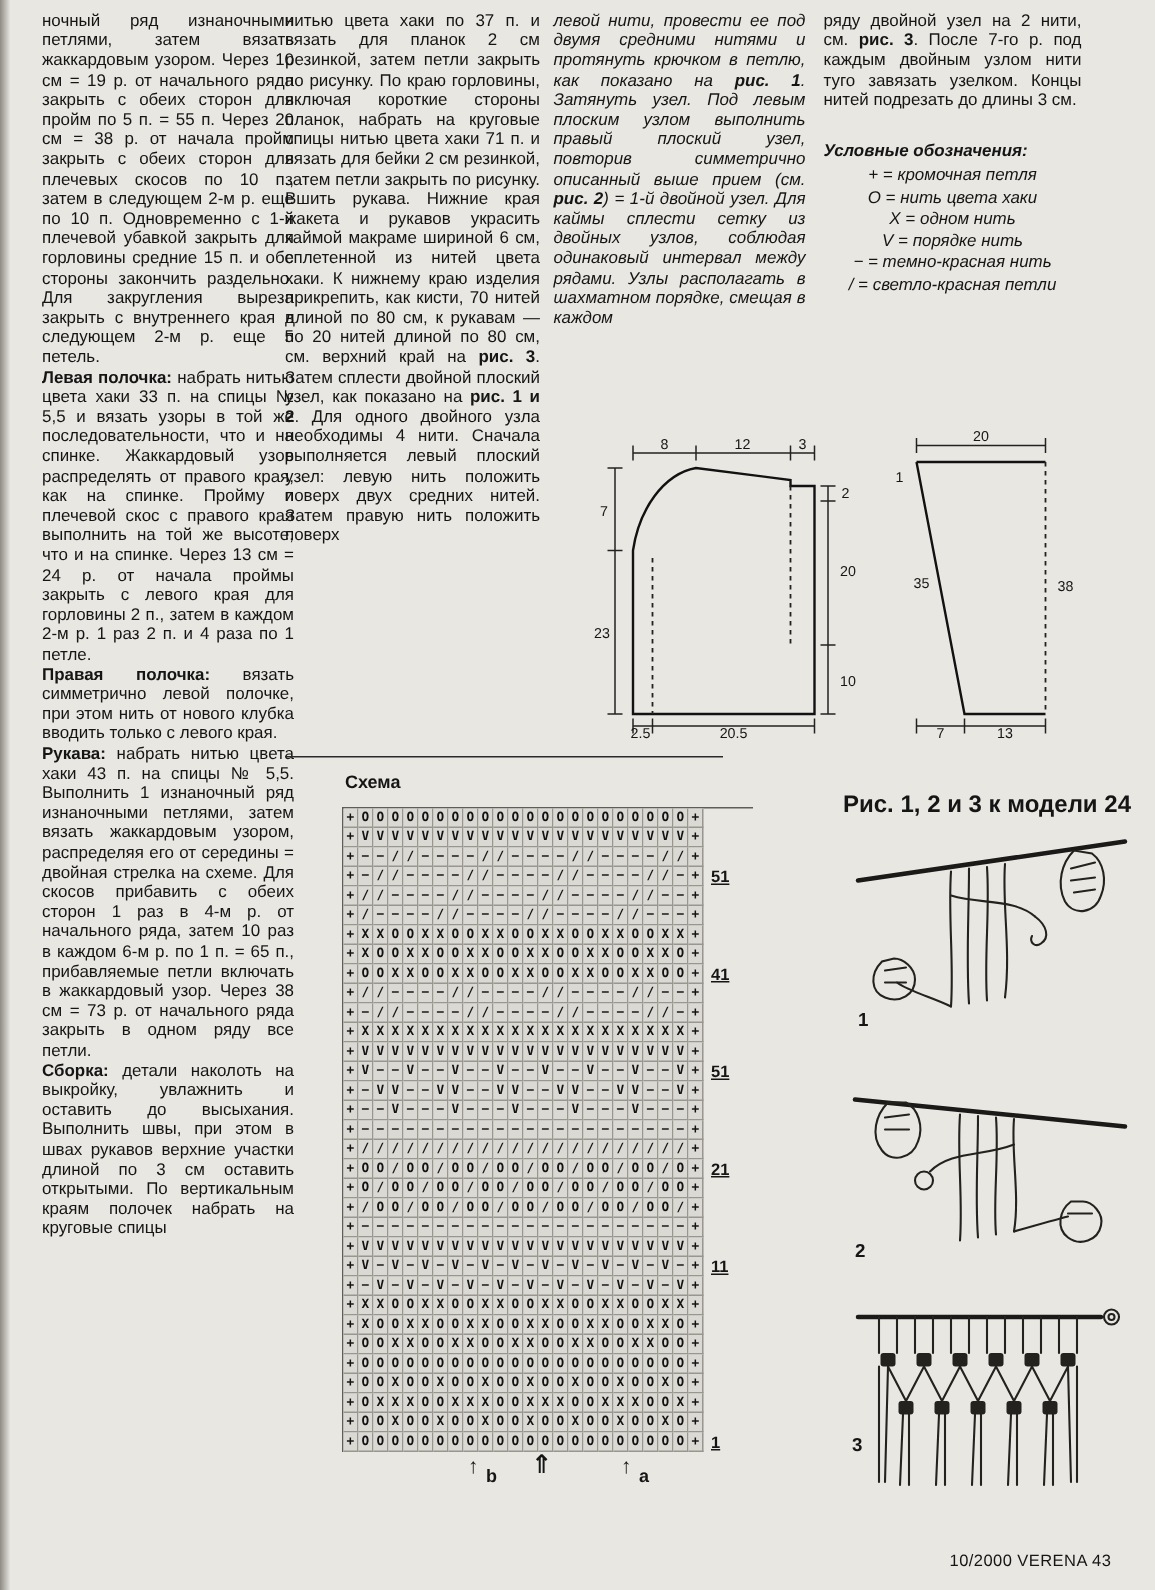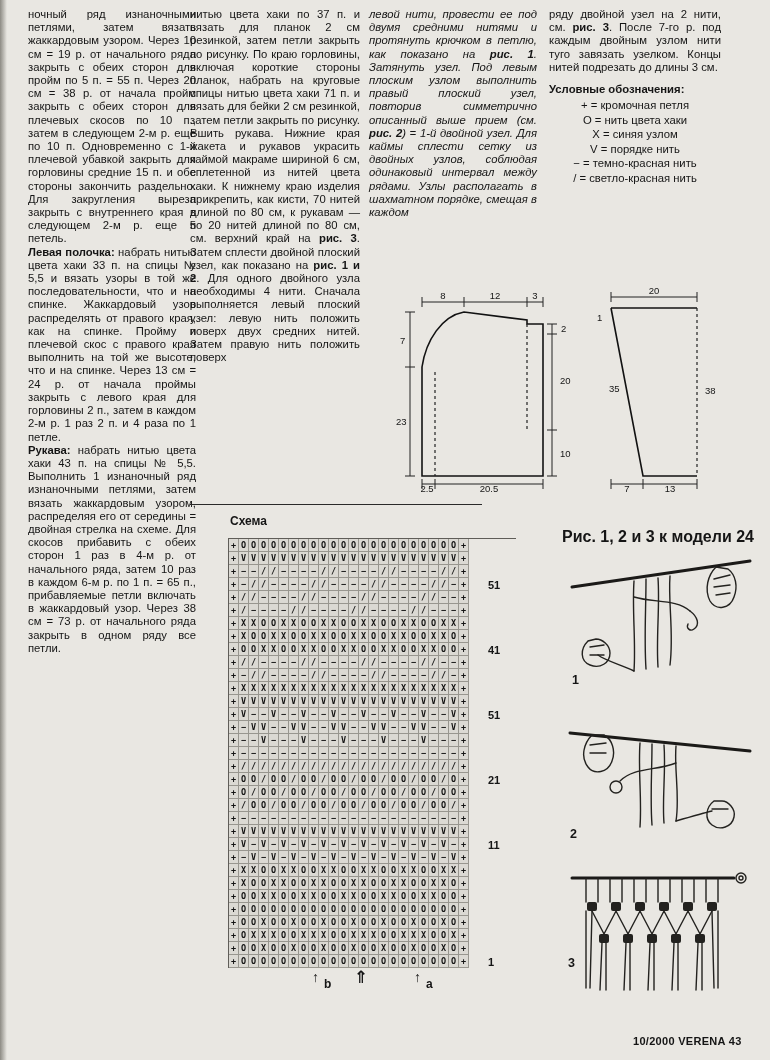--- a/index.html
+++ b/index.html
@@ -11,39 +11,39 @@
   }
   #gutter{position:absolute;left:0;top:0;width:7px;height:100%;
     background:linear-gradient(90deg,#8d8b84,#e9e7e2);}
   .col{position:absolute;top:8px;font-size:11.3px;line-height:13.2px;text-align:justify;}
   #col1{left:28px;width:168px;}
   #col2{left:190px;width:170px;}
   #col3{left:369px;width:168px;font-style:italic;}
   #col4{left:549px;width:172px;}
   .col p{margin:0;}
   .col b{font-weight:bold;}
-  .legend{margin-top:9px;}
+  .legend{margin-top:21px;font-style:italic;}
   .legend-title{font-weight:bold;margin-bottom:2px;}
   .legend-item{font-size:11.3px;line-height:14.5px;text-align:center;}
   .rule1{position:absolute;left:190px;top:504px;width:292px;border-top:1.5px solid #2a2a2a;}
   .chart-title{position:absolute;left:230px;top:514px;font-weight:bold;font-size:12px;}
   .figs-title{position:absolute;left:562px;top:528px;font-weight:bold;font-size:16px;}
   #chart{position:absolute;left:228px;top:538px;}
   #chart-grid{border-top:1px solid #5f5d58;border-left:1px solid #5f5d58;width:fit-content;}
   .chart-row{display:flex;height:13px;}
   .chart-cell{
     width:10px;height:13px;box-sizing:border-box;
     border-right:1px solid #98968f;border-bottom:1px solid #98968f;
     background:#dbd9d3;color:#121212;
     font-family:"DejaVu Sans Mono",monospace;font-size:8.5px;font-weight:bold;
     display:flex;align-items:center;justify-content:center;
   }
   .chart-rowlabel{
-    width:28px;padding-left:19px;font-size:11px;font-weight:bold;
-    display:flex;align-items:center;background:transparent;
+    width:28px;padding-left:5px;font-size:11px;font-weight:bold;
+    display:flex;align-items:center;background:transparent;text-decoration:underline;
   }
   #chart-arrows{position:absolute;left:228px;top:969px;width:260px;height:28px;}
   #chart-arrows span{position:absolute;font-weight:bold;}
   .arr{font-size:14px;}
   .arr-big{font-size:17px;top:-2px;}
   .arr-label{font-size:12px;top:8px;}
   .schem{position:absolute;}
   #schem-body{left:396px;top:288px;}
   #schem-sleeve{left:583px;top:286px;}
   .schem svg text{font-family:"Liberation Sans",sans-serif;font-size:9.5px;fill:#161616;}
@@ -52,52 +52,54 @@
   .dash{stroke:#222;stroke-width:1.2;stroke-dasharray:3 3;fill:none;}
   .fig{position:absolute;left:558px;width:205px;}
   #fig1{top:545px;height:168px;}
   #fig2{top:713px;height:145px;}
   #fig3{top:858px;height:150px;}
   .fig svg{display:block;}
   .sketch{fill:none;stroke:#23221f;stroke-width:1.4;stroke-linecap:round;}
   .sketch-bold{fill:none;stroke:#1b1a18;stroke-width:3;stroke-linecap:round;}
   .knot{fill:#23221f;stroke:none;}
   .fig-num{position:absolute;font-weight:bold;font-size:12.5px;}
-  #footer{position:absolute;left:633px;top:1035px;font-weight:bold;font-size:11px;letter-spacing:.3px;}
+  #footer{position:absolute;left:633px;top:1035px;font-weight:normal;font-size:11px;letter-spacing:.3px;}
 </style>
 </head>
 <body>
 
 <div id="page">
   <div id="gutter"></div>
 
   <div class="col" id="col1">
     <p><span>ночный ряд изнаночными петлями, затем вязать жаккардовым узором. Через 10 см = 19 р. от начального ряда закрыть с обеих сторон для пройм по 5 п. = 55 п. Через 20 см = 38 р. от начала пройм закрыть с обеих сторон для плечевых скосов по 10 п., затем в следующем 2-м р. еще по 10 п. Одновременно с 1-й плечевой убавкой закрыть для горловины средние 15 п. и обе стороны закончить раздельно. Для закругления выреза закрыть с внутреннего края в следующем 2-м р. еще 5 петель.</span></p>
     <p><b>Левая полочка: </b><span>набрать нитью цвета хаки 33 п. на спицы № 5,5 и вязать узоры в той же последовательности, что и на спинке. Жаккардовый узор распределять от правого края, как на спинке. Пройму и плечевой скос с правого края выполнить на той же высоте, что и на спинке. Через 13 см = 24 р. от начала проймы закрыть с левого края для горловины 2 п., затем в каждом 2-м р. 1 раз 2 п. и 4 раза по 1 петле.</span></p>
+    <p><b>Правая полочка: </b><span>вязать симметрично левой полочке, при этом нить от нового клубка вводить только с левого края.</span></p>
     <p><b>Рукава: </b><span>набрать нитью цвета хаки 43 п. на спицы № 5,5. Выполнить 1 изнаночный ряд изнаночными петлями, затем вязать жаккардовым узором, распределяя его от середины = двойная стрелка на схеме. Для скосов прибавить с обеих сторон 1 раз в 4-м р. от начального ряда, затем 10 раз в каждом 6-м р. по 1 п. = 65 п., прибавляемые петли включать в жаккардовый узор. Через 38 см = 73 р. от начального ряда закрыть в одном ряду все петли.</span></p>
+    <p><b>Сборка: </b><span>детали наколоть на выкройку, увлажнить и оставить до высыхания. Выполнить швы, при этом в швах рукавов верхние участки длиной по 3 см оставить открытыми. По вертикальным краям полочек набрать на круговые спицы</span></p>
   </div>
 
   <div class="col" id="col2">
     <p><span>нитью цвета хаки по 37 п. и вязать для планок 2 см резинкой, затем петли закрыть по рисунку. По краю горловины, включая короткие стороны планок, набрать на круговые спицы нитью цвета хаки 71 п. и вязать для бейки 2 см резинкой, затем петли закрыть по рисунку. Вшить рукава. Нижние края жакета и рукавов украсить каймой макраме шириной 6 см, сплетенной из нитей цвета хаки. К нижнему краю изделия прикрепить, как кисти, 70 нитей длиной по 80 см, к рукавам — по 20 нитей длиной по 80 см, см. верхний край на </span><b>рис. 3</b><span>. Затем сплести двойной плоский узел, как показано на </span><b>рис. 1 и 2</b><span>. Для одного двойного узла необходимы 4 нити. Сначала выполняется левый плоский узел: левую нить положить поверх двух средних нитей. Затем правую нить положить поверх</span></p>
   </div>
 
   <div class="col" id="col3">
     <p><span>левой нити, провести ее под двумя средними нитями и протянуть крючком в петлю, как показано на </span><b>рис. 1</b><span>. Затянуть узел. Под левым плоским узлом выполнить правый плоский узел, повторив симметрично описанный выше прием (см. </span><b>рис. 2</b><span>) = 1-й двойной узел. Для каймы сплести сетку из двойных узлов, соблюдая одинаковый интервал между рядами. Узлы располагать в шахматном порядке, смещая в каждом</span></p>
   </div>
 
   <div class="col" id="col4">
     <p><span>ряду двойной узел на 2 нити, см. </span><b>рис. 3</b><span>. После 7-го р. под каждым двойным узлом нити туго завязать узелком. Концы нитей подрезать до длины 3 см.</span></p>
     <div class="legend">
       <div class="legend-title">Условные обозначения:</div>
       <div class="legend-item">+ = кромочная петля</div>
       <div class="legend-item">O = нить цвета хаки</div>
-      <div class="legend-item">X = синяя узлом</div>
+      <div class="legend-item">X = одном нить</div>
       <div class="legend-item">V = порядке нить</div>
       <div class="legend-item">− = темно-красная нить</div>
-      <div class="legend-item">/ = светло-красная нить</div>
+      <div class="legend-item">/ = светло-красная петли</div>
     </div>
   </div>
 
   <div class="schem" id="schem-body">
     <svg width="185" height="205" viewBox="0 0 185 205">
       <line class="dim" x1="26" y1="14" x2="147" y2="14"></line>
       <line class="dim" x1="26" y1="9" x2="26" y2="19"></line>
       <line class="dim" x1="68" y1="9" x2="68" y2="19"></line>
       <line class="dim" x1="131" y1="9" x2="131" y2="19"></line>
       <line class="dim" x1="147" y1="9" x2="147" y2="19"></line>

